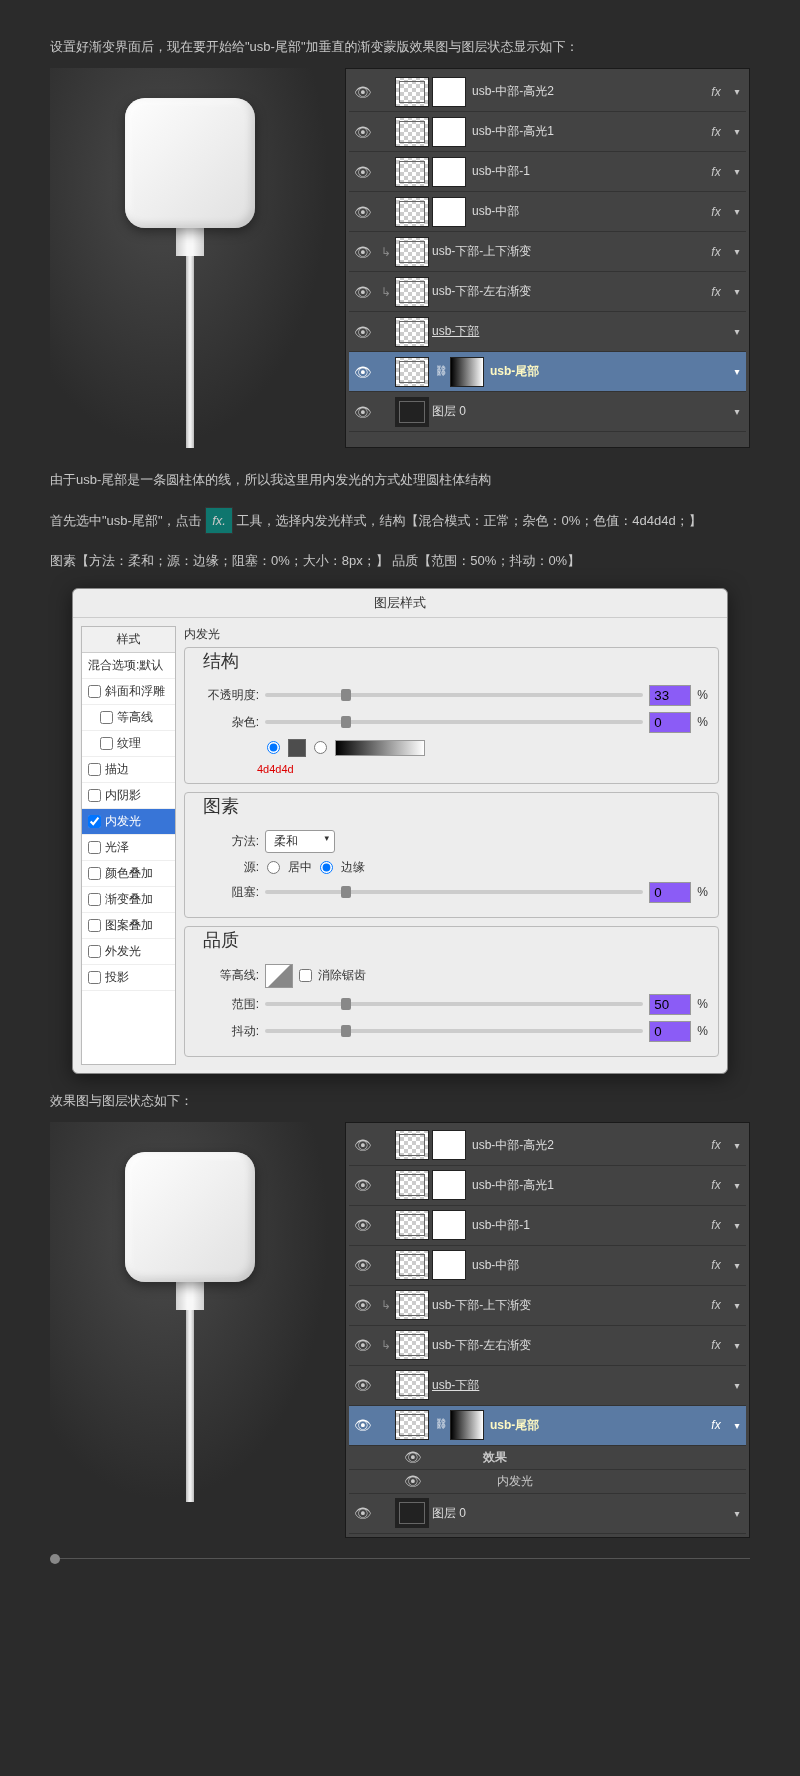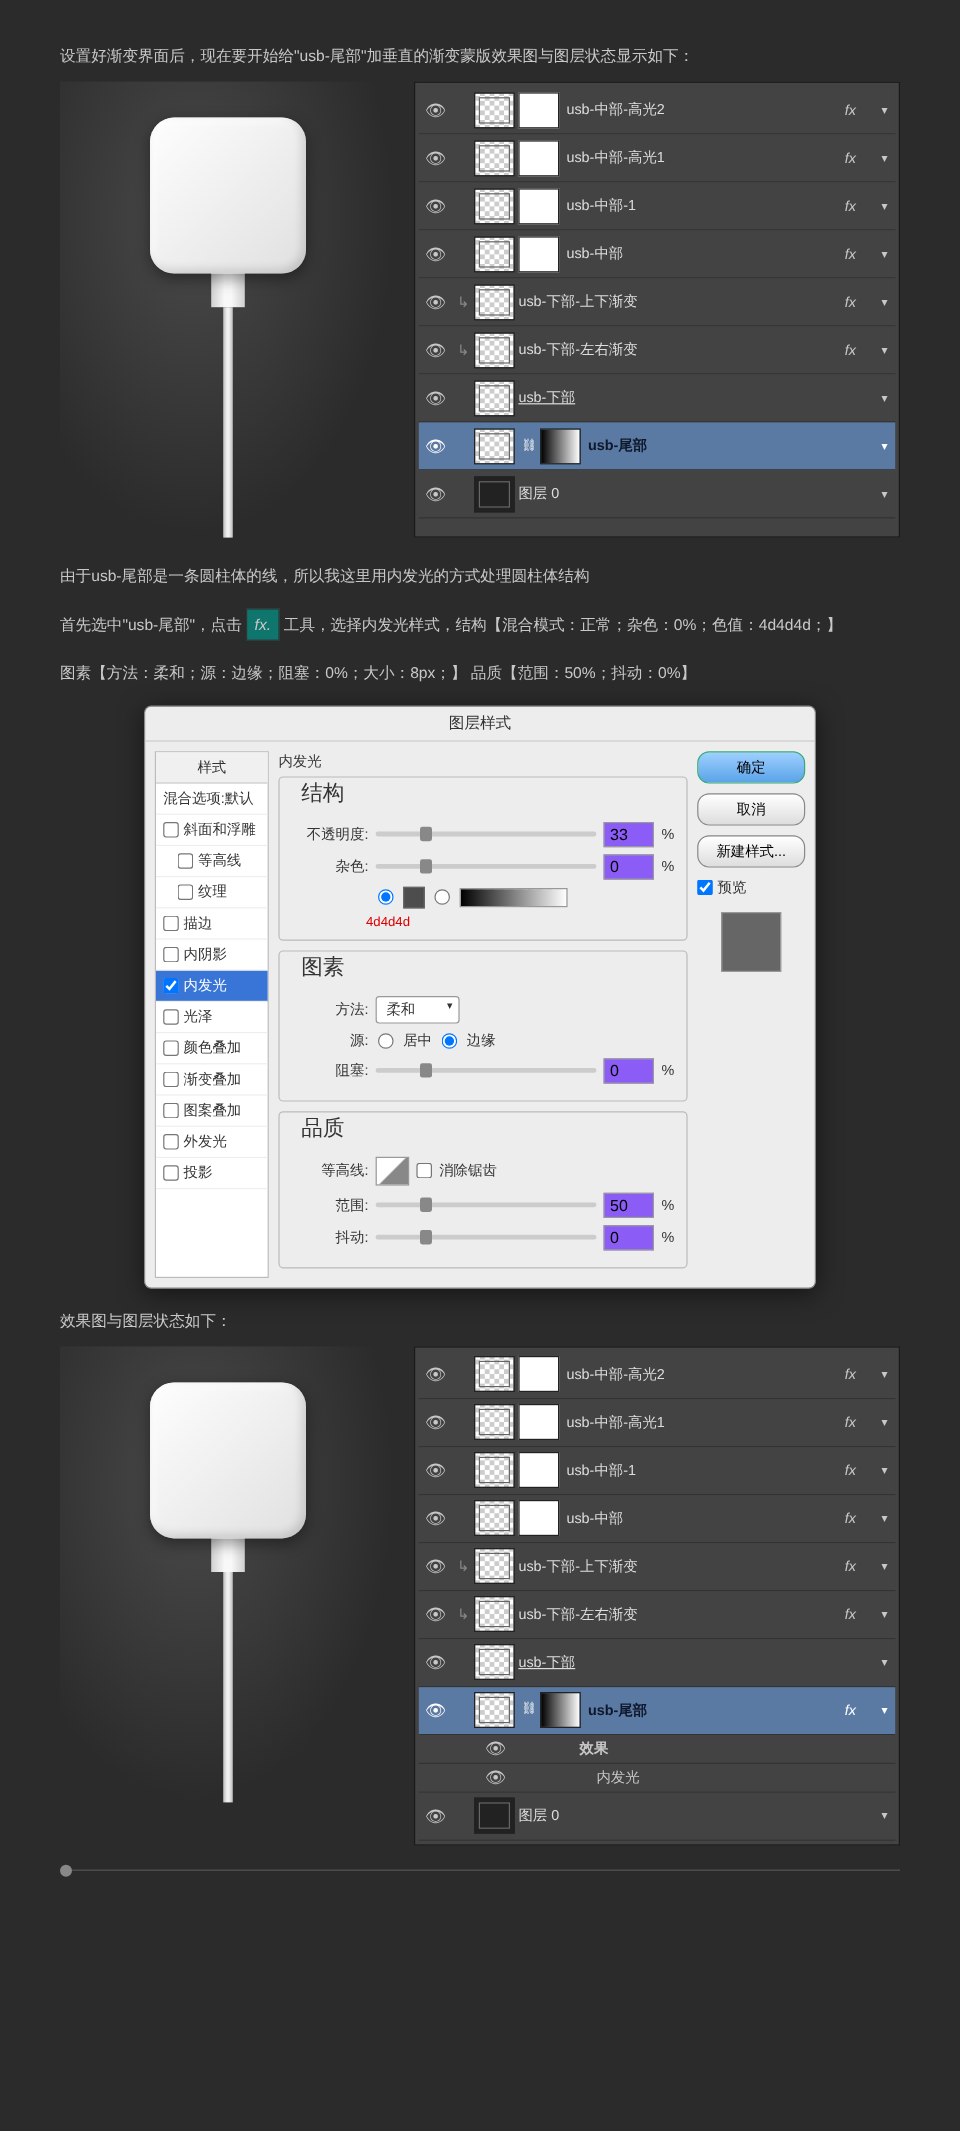--- a/index.html
+++ b/index.html
@@ -19,31 +19,31 @@
 .layer-row.selected { background: #5a7aa3; color: #fff; }
 .layer-vis { width: 28px; text-align: center; font-size: 14px; cursor: pointer; }
 .layer-indent { width: 18px; text-align: center; color: #888; }
 .layer-thumb { width: 34px; height: 30px; background: repeating-conic-gradient(#ccc 0% 25%, #fff 0% 50%) 50% / 8px 8px; border: 1px solid #222; margin-right: 3px; position: relative; }
 .layer-thumb::after { content:''; position:absolute; inset:3px; border:1px solid #666; }
 .layer-thumb.dark { background: #222; }
 .layer-link { width: 14px; height: 14px; margin: 0 2px; font-size: 10px; text-align:center; }
 .layer-mask { width: 34px; height: 30px; background: linear-gradient(90deg, #000, #fff); border: 1px solid #222; margin-right: 6px; }
 .layer-mask.white { background: #fff; }
 .layer-name { flex: 1; color: #ddd; }
-.layer-row.selected .layer-name { color: #0f172a; font-weight: bold; }
+.layer-row.selected .layer-name { color: #fef9c3; font-weight: bold; }
 .layer-name.underline { text-decoration: underline; }
-.layer-fx { width: 24px; font-style: italic; text-align: left; cursor: pointer; }
+.layer-fx { width: 24px; font-style: italic; text-align: center; cursor: pointer; }
 .layer-caret { width: 18px; text-align: center; cursor: pointer; font-size: 10px; }
 .sub-row2 { padding-left: 50px; display:flex; align-items:center; height:24px; }
 
 
 .fx-inline { display: inline-block; background: #0f766e; padding: 1px 6px; font-style: italic; border: 1px solid #333; }
 
 
-.dialog { width: 560px; background: #ededed; border: 1px solid #888; border-radius: 6px; margin: 15px auto; box-shadow: 0 4px 20px rgba(0,0,0,0.5); font-size: 12px; color: #333; }
+.dialog { width: 656px; background: #ededed; border: 1px solid #888; border-radius: 6px; margin: 15px auto; box-shadow: 0 4px 20px rgba(0,0,0,0.5); font-size: 12px; color: #333; }
 .dialog-title { text-align: center; padding: 5px; border-bottom: 1px solid #ccc; font-size: 13px; }
 .dialog-body { display: flex; padding: 8px; gap: 8px; }
 .style-list { width: 95px; border: 1px solid #bbb; background: #fff; }
 .style-list-header { background: #f0f0f0; padding: 4px 6px; border-bottom: 1px solid #ccc; text-align: center; }
 .style-item { padding: 4px 6px; border-bottom: 1px solid #eee; display: flex; align-items: center; gap: 4px; cursor: pointer; }
 .style-item.active { background: #3875d7; color: #fff; }
 .style-item input[type=checkbox] { margin: 0; }
 .settings-col { flex: 1; }
 .fieldset { border: 1px solid #bbb; border-radius: 4px; padding: 8px 10px; margin-bottom: 8px; }
 .fieldset-title { font-size: 18px; margin: -14px 0 6px 4px; background: #ededed; display: inline-block; padding: 0 4px; }
@@ -287,30 +287,20 @@
           <span>%</span>
         </div>
         <div class="form-row">
           <span class="form-label">抖动:</span>
           <span class="slider"></span>
           <input class="num-input" value="0" style="">
           <span>%</span>
         </div>
       </div>
     </div>
-    <div class="right-col">
-      <button class="right-btn primary">确定</button>
-      <button class="right-btn">取消</button>
-      <button class="right-btn">新建样式...</button>
-      <label class="preview-check">
-        <input type="checkbox" checked="" style="">
-        <span>预览</span>
-      </label>
-      <div class="preview-box"></div>
-    </div>
   </div>
 </div>
 
 <p class="section-text">效果图与图层状态如下：</p>
 
 <div class="content-row">
   <div class="usb-preview">
     <div class="usb-head"></div>
       <div class="usb-neck"></div>
       <div class="usb-cable"></div>

